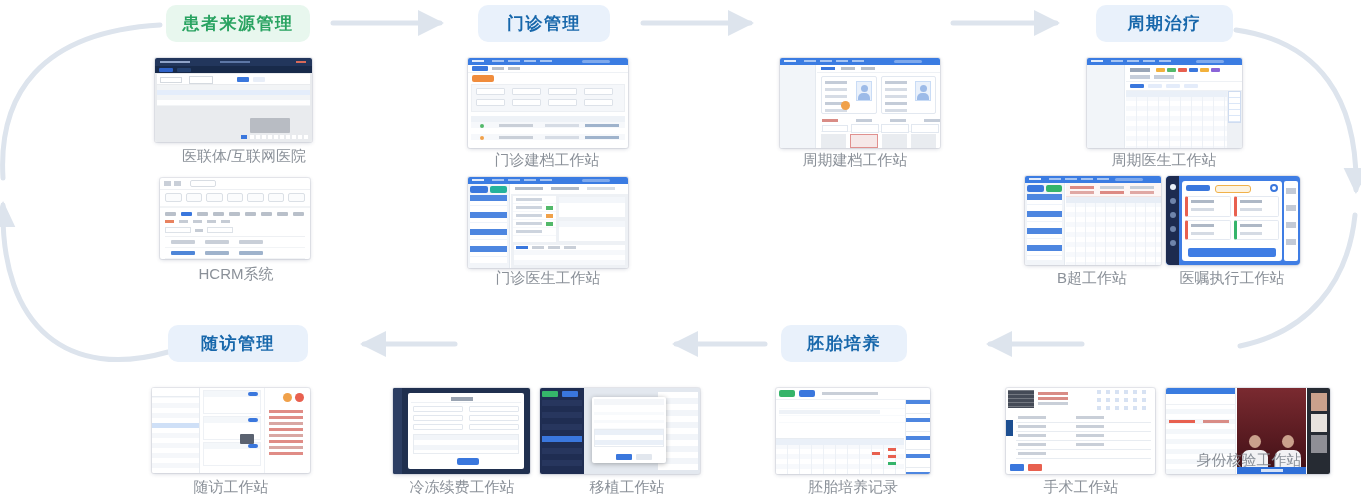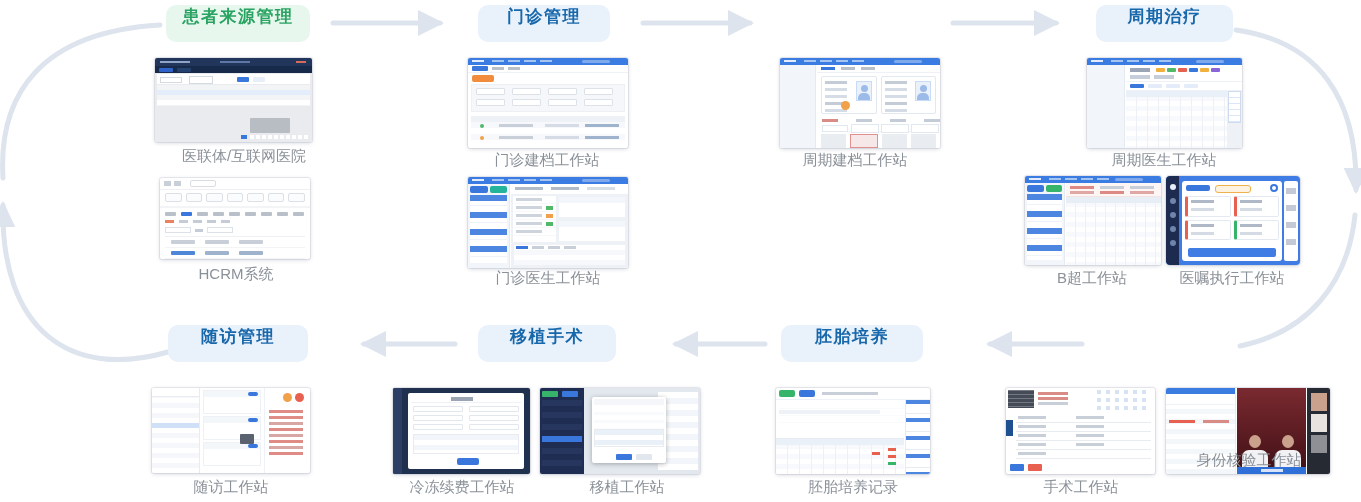--- a/index.html
+++ b/index.html
@@ -2,31 +2,31 @@
 <html><head>
 <meta charset="utf-8">
 <style>
 *{margin:0;padding:0;box-sizing:border-box}
 html,body{background:#fff}
 body{font-family:"Liberation Sans",sans-serif}
 .canvas{position:relative;width:1361px;height:502px;background:#fff;overflow:hidden}
 .arrows{position:absolute;left:0;top:0}
 
 
-.pill{position:absolute;height:37px;border-radius:10px;display:flex;align-items:flex-start;justify-content:center;
+.pill{position:absolute;height:37px;border-radius:10px;display:flex;align-items:center;justify-content:center;
   font-weight:bold;font-size:17px;letter-spacing:1.5px}
 .pill.blue{background:#e9f1fb;color:#1767ab}
 .pill.green{background:#e8f7ee;color:#29a361}
 .p1{left:166px;top:5px;width:144px}
 .p2{left:478px;top:5px;width:132px}
 .p3{left:787px;top:5px;width:137px}
 .p4{left:1096px;top:5px;width:137px}
 .p5{left:168px;top:325px;width:140px}
 .p6{left:478px;top:325px;width:138px}
-.p7{left:781px;top:325px;width:142px}
+.p7{left:781px;top:325px;width:126px}
 .p8{left:1097px;top:325px;width:136px}
 
 
 .caption{position:absolute;color:#8b9199;font-size:15px;white-space:nowrap;transform:translateX(-50%)}
 
 
 .thumb{position:absolute;background:#fff;border-radius:2px;overflow:hidden;
   box-shadow:0 0 0 1px rgba(20,40,80,.08),0 1px 4px rgba(20,40,80,.18)}
 .mini-topbar{position:absolute;left:0;top:0;right:0;height:7px;background:#3b7ce2}
 .mini-topbar::before{content:"";position:absolute;left:4px;top:2px;width:12px;height:2px;background:rgba(255,255,255,.85);
@@ -310,23 +310,20 @@
     </div>
   <div class="pill blue p2">
       <span>门诊管理</span>
     </div>
   <div class="pill blue p4">
       <span>周期治疗</span>
     </div>
   <div class="pill blue p5">
       <span>随访管理</span>
     </div>
-  <div class="pill blue p6">
-      <span>移植手术</span>
-    </div>
   <div class="pill blue p7">
       <span>胚胎培养</span>
     </div>
 
   <div class="thumb t-yilianti">
     <div class="t1-bar"></div>
     <div class="t1-sub"></div>
     <div class="t1-body">
       <div class="t1-filter"></div>
       <div class="t1-rows"></div>

